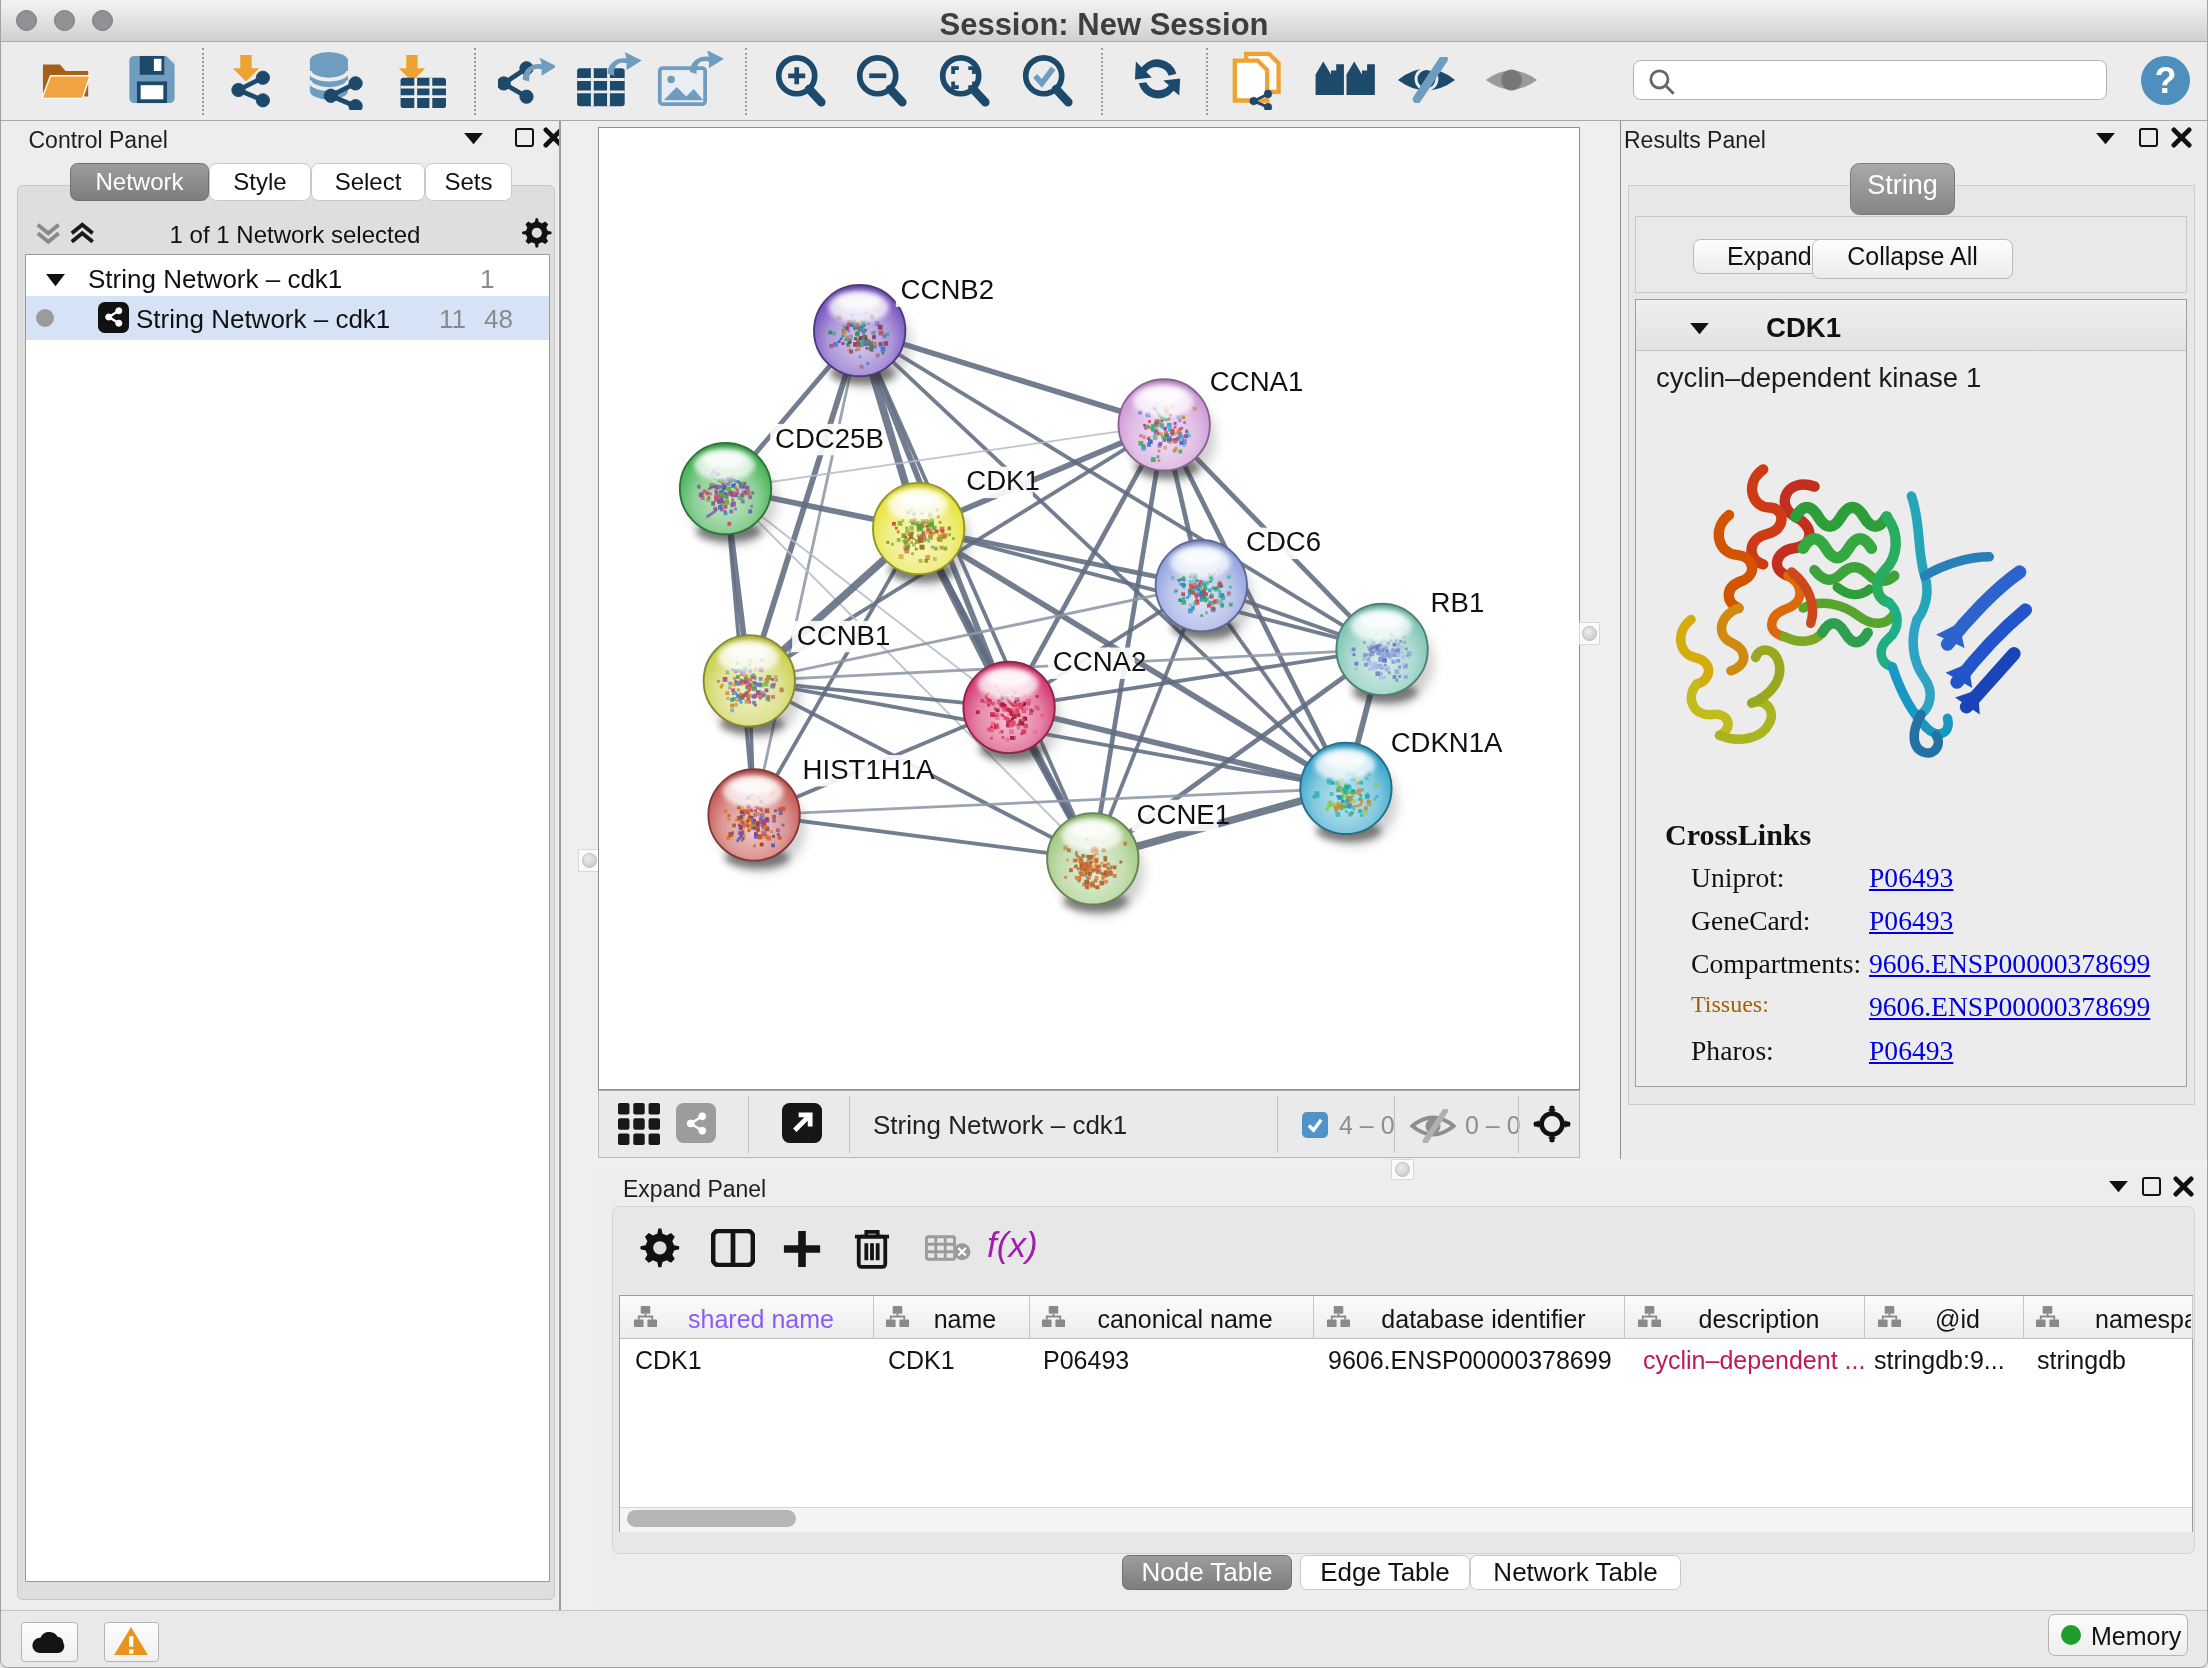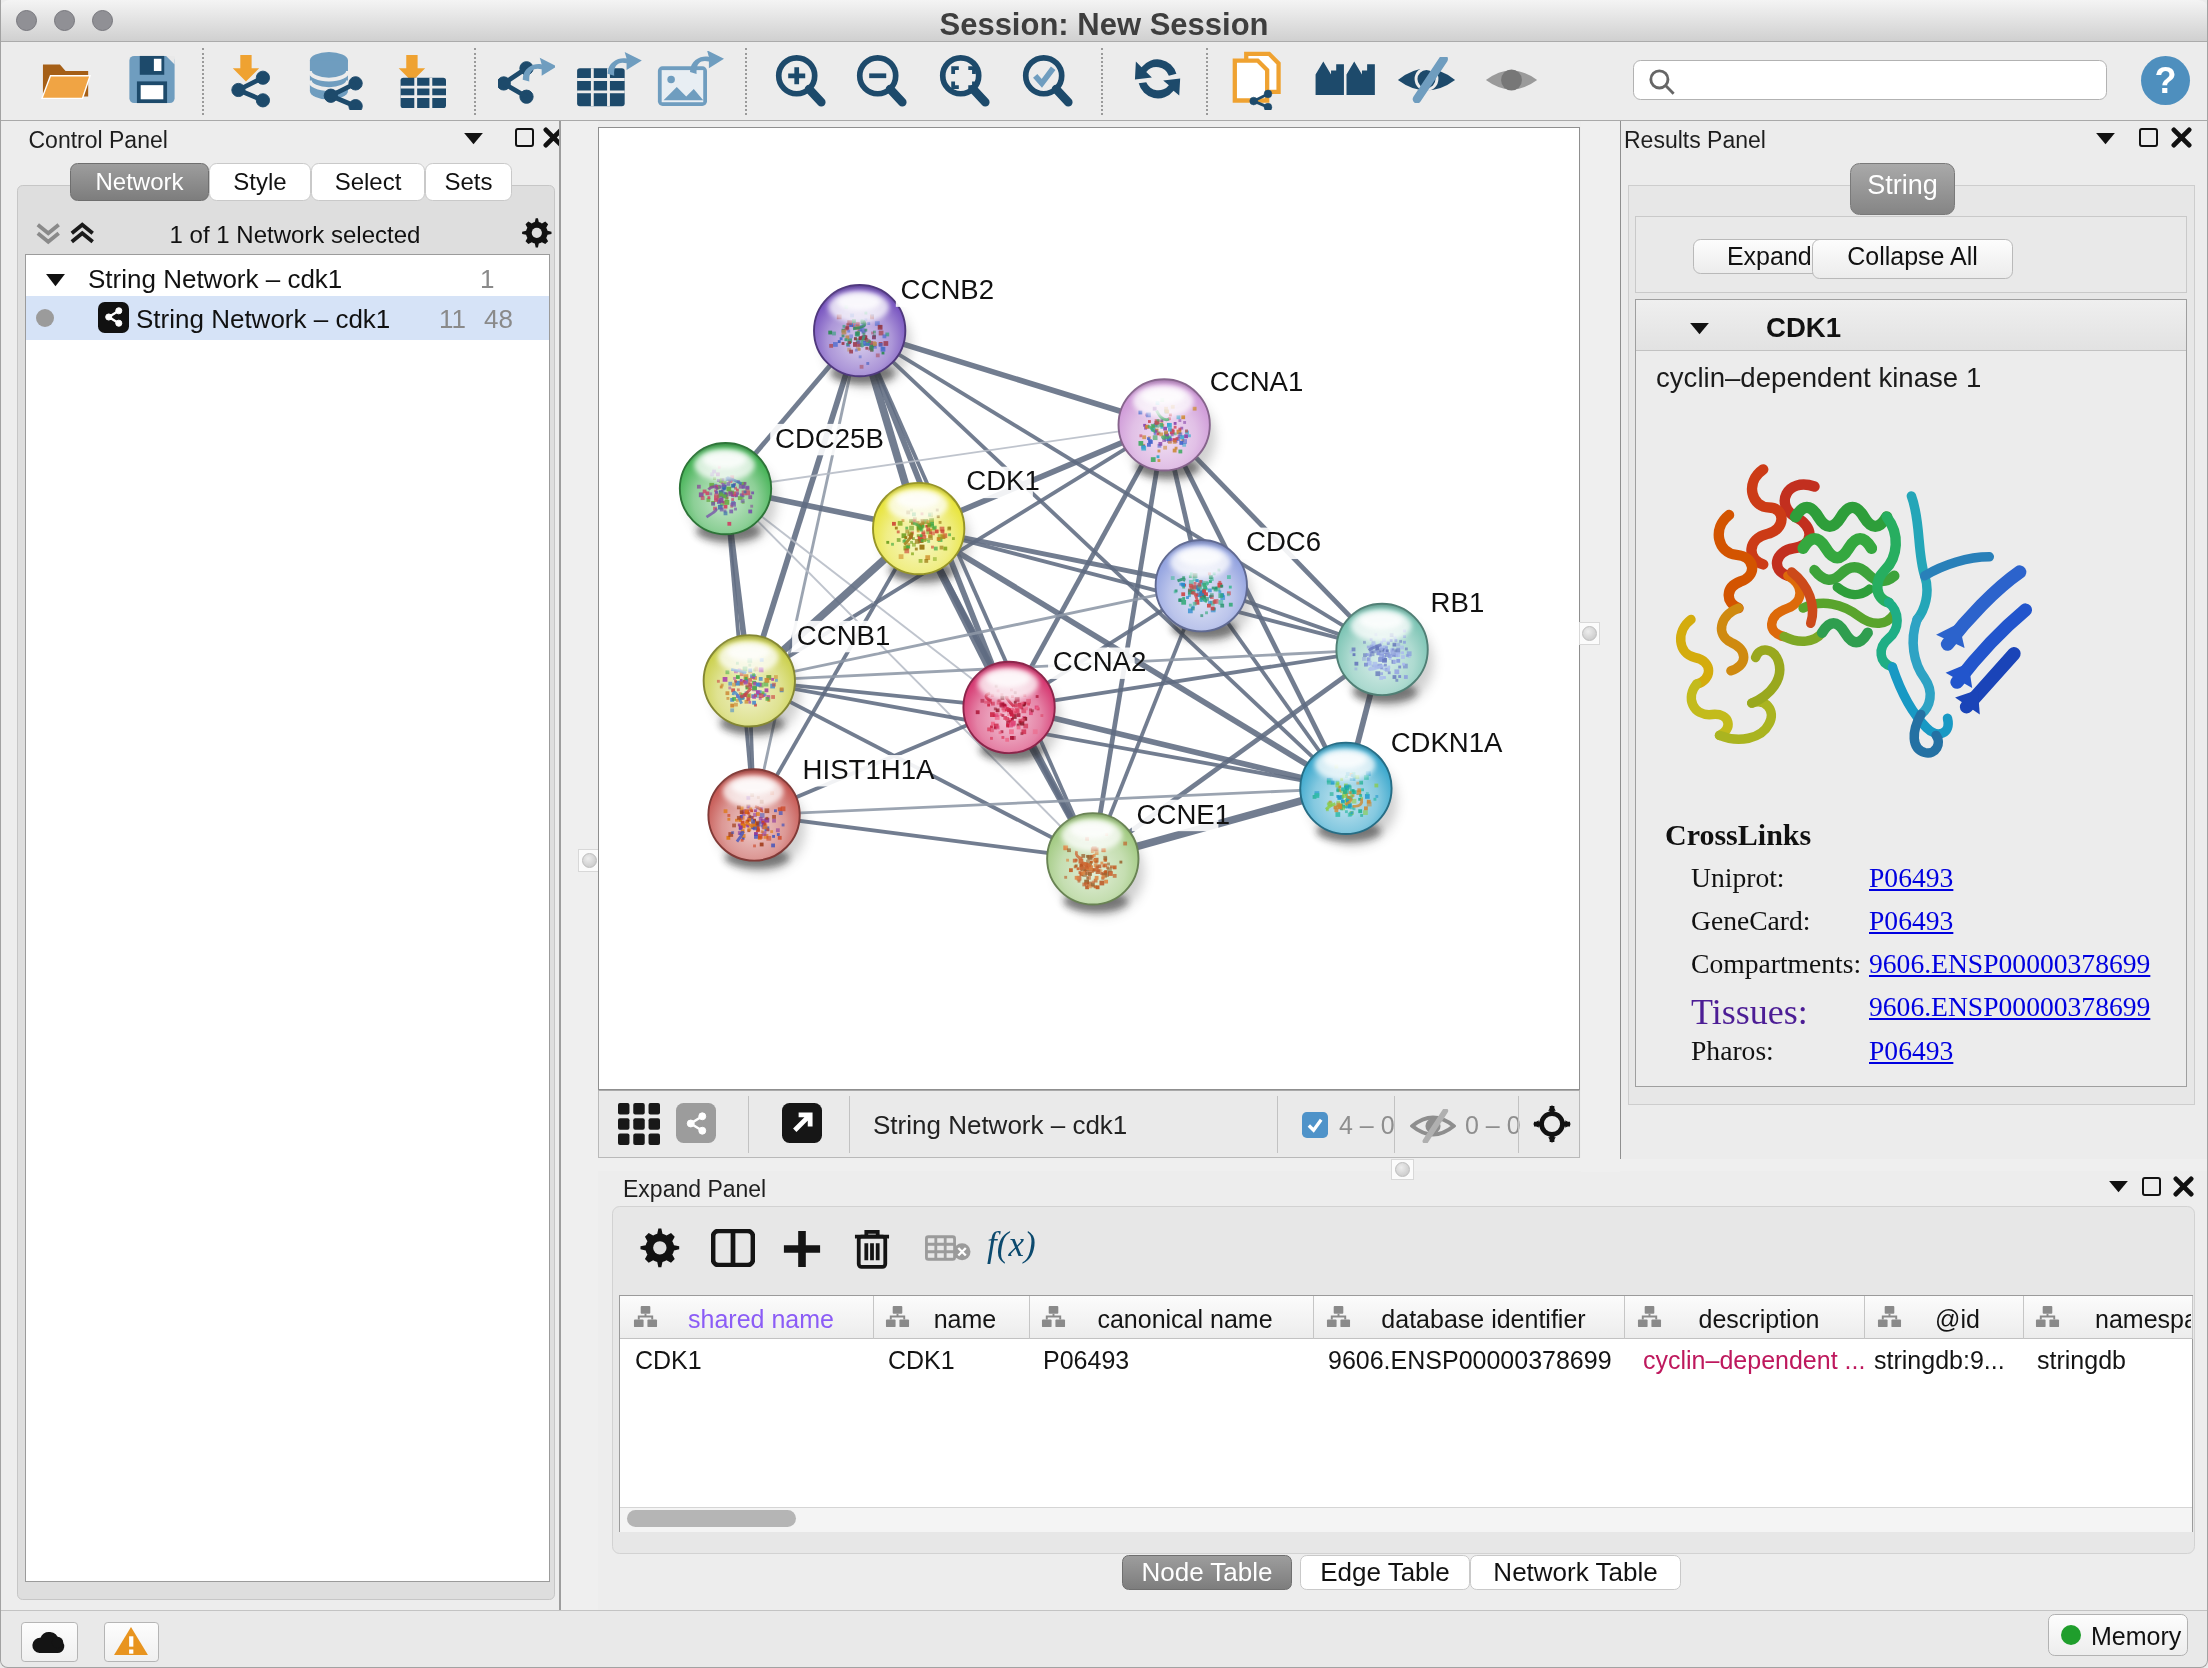--- a/index.html
+++ b/index.html
@@ -1800,21 +1800,21 @@
 <path d="M288 226 L312 216 L316 242 Z" fill="#2255cc"></path>
 <path d="M298 252 L322 244 L324 270 Z" fill="#1a44b8"></path>
 </svg>
 <div class="abs" style="left:1665px;top:818px;font-family:'Liberation Serif',serif;font-weight:bold;font-size:30px;color:#111">CrossLinks</div>
 <div class="abs" style="left:1691px;top:862px;font-family:'Liberation Serif',serif;font-size:27.6px;color:#111">Uniprot:</div>
 <div class="abs" style="left:1869px;top:862px;font-family:'Liberation Serif',serif;font-size:27.6px;color:#0000e0;text-decoration:underline">P06493</div>
 <div class="abs" style="left:1691px;top:905px;font-family:'Liberation Serif',serif;font-size:27.6px;color:#111">GeneCard:</div>
 <div class="abs" style="left:1869px;top:905px;font-family:'Liberation Serif',serif;font-size:27.6px;color:#0000e0;text-decoration:underline">P06493</div>
 <div class="abs" style="left:1691px;top:948px;font-family:'Liberation Serif',serif;font-size:27.6px;color:#111">Compartments:</div>
 <div class="abs" style="left:1869px;top:948px;font-family:'Liberation Serif',serif;font-size:27.6px;color:#0000e0;text-decoration:underline">9606.ENSP00000378699</div>
-<div class="abs" style="left:1691px;top:991px;font-family:'Liberation Serif',serif;font-size:36px;color:#4c1d95">Tissues:</div>
+<div class="abs" style="left:1691px;top:991px;font-family:'Liberation Serif',serif;font-size:24px;color:#a16207">Tissues:</div>
 <div class="abs" style="left:1869px;top:991px;font-family:'Liberation Serif',serif;font-size:27.6px;color:#0000e0;text-decoration:underline">9606.ENSP00000378699</div>
 <div class="abs" style="left:1691px;top:1035px;font-family:'Liberation Serif',serif;font-size:27.6px;color:#111">Pharos:</div>
 <div class="abs" style="left:1869px;top:1035px;font-family:'Liberation Serif',serif;font-size:27.6px;color:#0000e0;text-decoration:underline">P06493</div>
 <div class="abs ptitle" style="left:623px;top:1176px">Expand Panel</div>
 <svg class="abs" style="left:2108px;top:1179px" width="21" height="15" viewBox="0 0 22 16">
     <path d="M1 2 L21 2 L11 14 Z" fill="#111"></path>
   </svg>
 <div class="abs" style="left:2142px;top:1177px;width:19px;height:19px;border:2.9px solid #111;border-radius:2.9px"></div>
 <svg class="abs" style="left:2173px;top:1176px" width="21" height="21" viewBox="0 0 22 22">
     <path d="M3 3 L19 19 M19 3 L3 19" stroke="#111" stroke-width="5" stroke-linecap="round"></path>
@@ -1838,21 +1838,21 @@
     <path d="M1 10 H37 M13 10 V5 h12 v5 M13 17 v18 M19 17 v18 M25 17 v18" stroke="#141414" stroke-width="4" fill="none"></path>
   </svg>
 <svg class="abs" style="left:924px;top:1233px" width="48" height="30" viewBox="0 0 50 32">
     <g stroke="#9b9b9b" fill="none" stroke-width="3">
       <rect x="2" y="4" width="30" height="24" rx="2"></rect>
       <path d="M2 12 h30 M2 20 h30 M12 4 v24 M22 4 v24"></path>
     </g>
     <circle cx="40" cy="20" r="9" fill="#9b9b9b"></circle>
     <path d="M36 16 l8 8 M44 16 l-8 8" stroke="#fff" stroke-width="2.5"></path>
   </svg>
-<div class="abs" style="left:987px;top:1225px;font-family:Liberation Serif, serif;font-style:italic;font-size:35px;color:#0c4a6e">f(x)</div>
+<div class="abs" style="left:987px;top:1225px;font-family:Liberation Sans, sans-serif;font-style:italic;font-size:35px;color:#a21caf">f(x)</div>
 <div class="abs" style="left:619px;top:1295px;width:1574px;height:237px;background:#fff;border:1px solid #9b9b9b"></div>
 <div class="abs" style="left:620px;top:1296px;width:1572px;height:43px;background:linear-gradient(#fcfcfc,#ececec);border-bottom:1px solid #c2c2c2"></div>
 <div class="abs" style="left:873px;top:1296px;width:0;height:43px;border-left:1px solid #c6c6c6"></div>
 <svg class="abs" style="left:633px;top:1305px" width="25" height="25" viewBox="0 0 26 26">
     <g fill="#8a8a8a">
       <rect x="8" y="1" width="10" height="8" rx="1"></rect>
       <rect x="1" y="15" width="10" height="8" rx="1"></rect>
       <rect x="15" y="15" width="10" height="8" rx="1"></rect>
       <path d="M13 9 v3 M6 15 v-3 h14 v3" stroke="#8a8a8a" stroke-width="2" fill="none"></path>
     </g>

